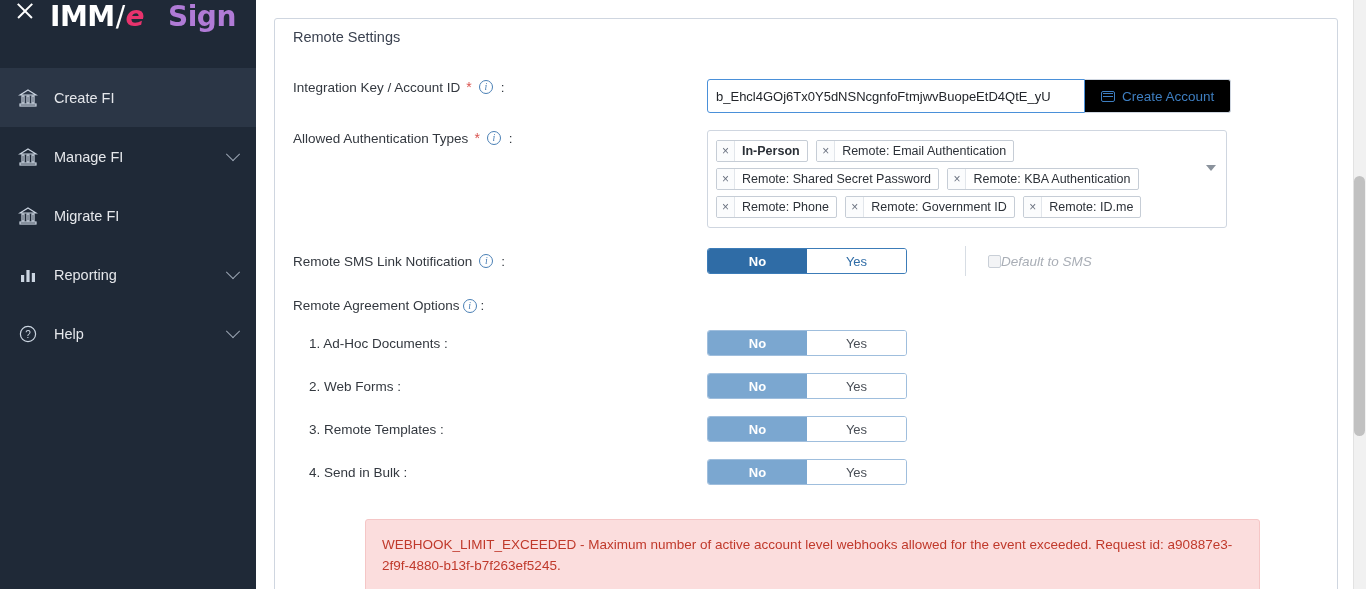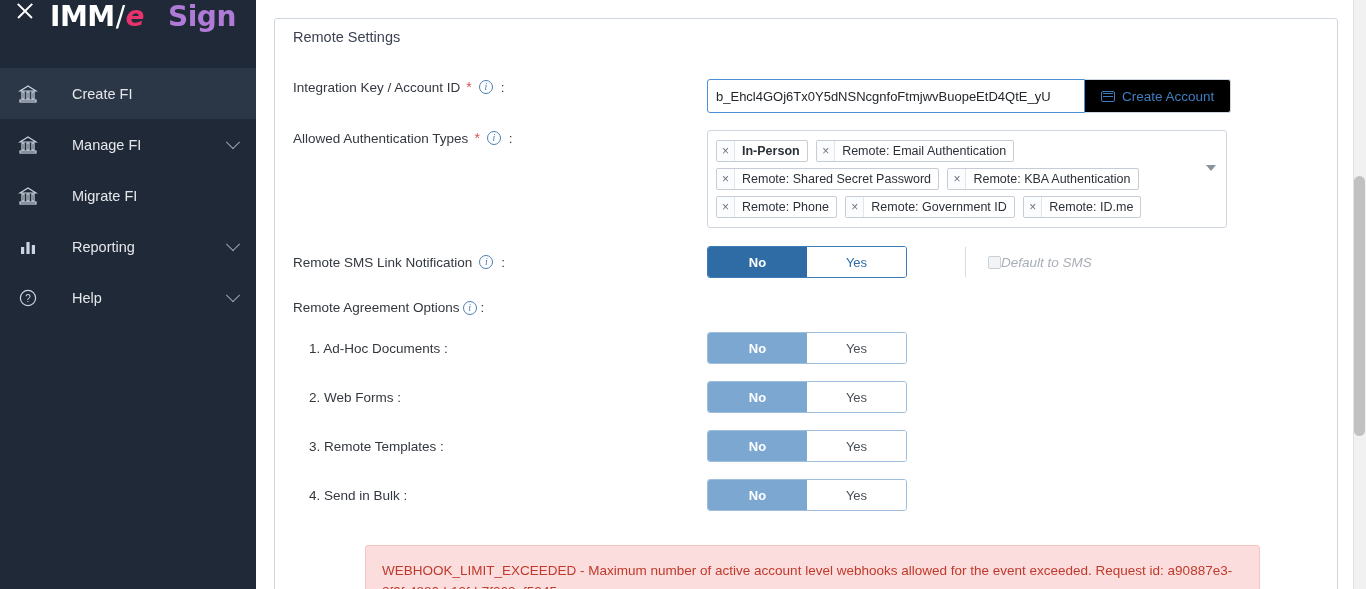--- a/index.html
+++ b/index.html
@@ -57,25 +57,25 @@
     align-items: baseline;
     font-family: "DejaVu Sans", sans-serif;
   }
   .logo .imm { color: #ffffff; }
   .logo .slash { color: #ffffff; font-weight: 400; margin: 0 1px; }
   .logo .e { color: #e8336d; font-style: italic; }
   .logo .sign { color: #b07bd6; margin-left: 24px; }
 
   .nav { margin-top: 6px; }
   .nav-item {
-    height: 51px;
+    height: 59px;
     display: flex;
     align-items: center;
     padding: 0 18px 0 18px;
-    gap: 34px;
+    gap: 16px;
     font-size: 14.5px;
     color: #e5e7eb;
     cursor: pointer;
     position: relative;
   }
   .nav-item.active {
     background: #2b3646;
   }
   .nav-icon {
     width: 20px; height: 20px;
@@ -241,21 +241,21 @@
     border-right: 5px solid transparent;
     border-top: 6px solid #8a929c;
     cursor: pointer;
   }
 
   
   .row-toggle { margin-top: 18px; align-items: center; }
   .toggle {
     display: inline-flex;
     width: 200px;
-    height: 32px;
+    height: 26px;
     border-radius: 3px;
     overflow: hidden;
     border: 1px solid #3c7cb8;
     cursor: pointer;
   }
   .toggle .seg {
     flex: 1 1 50%;
     display: flex;
     align-items: center;
     justify-content: center;

